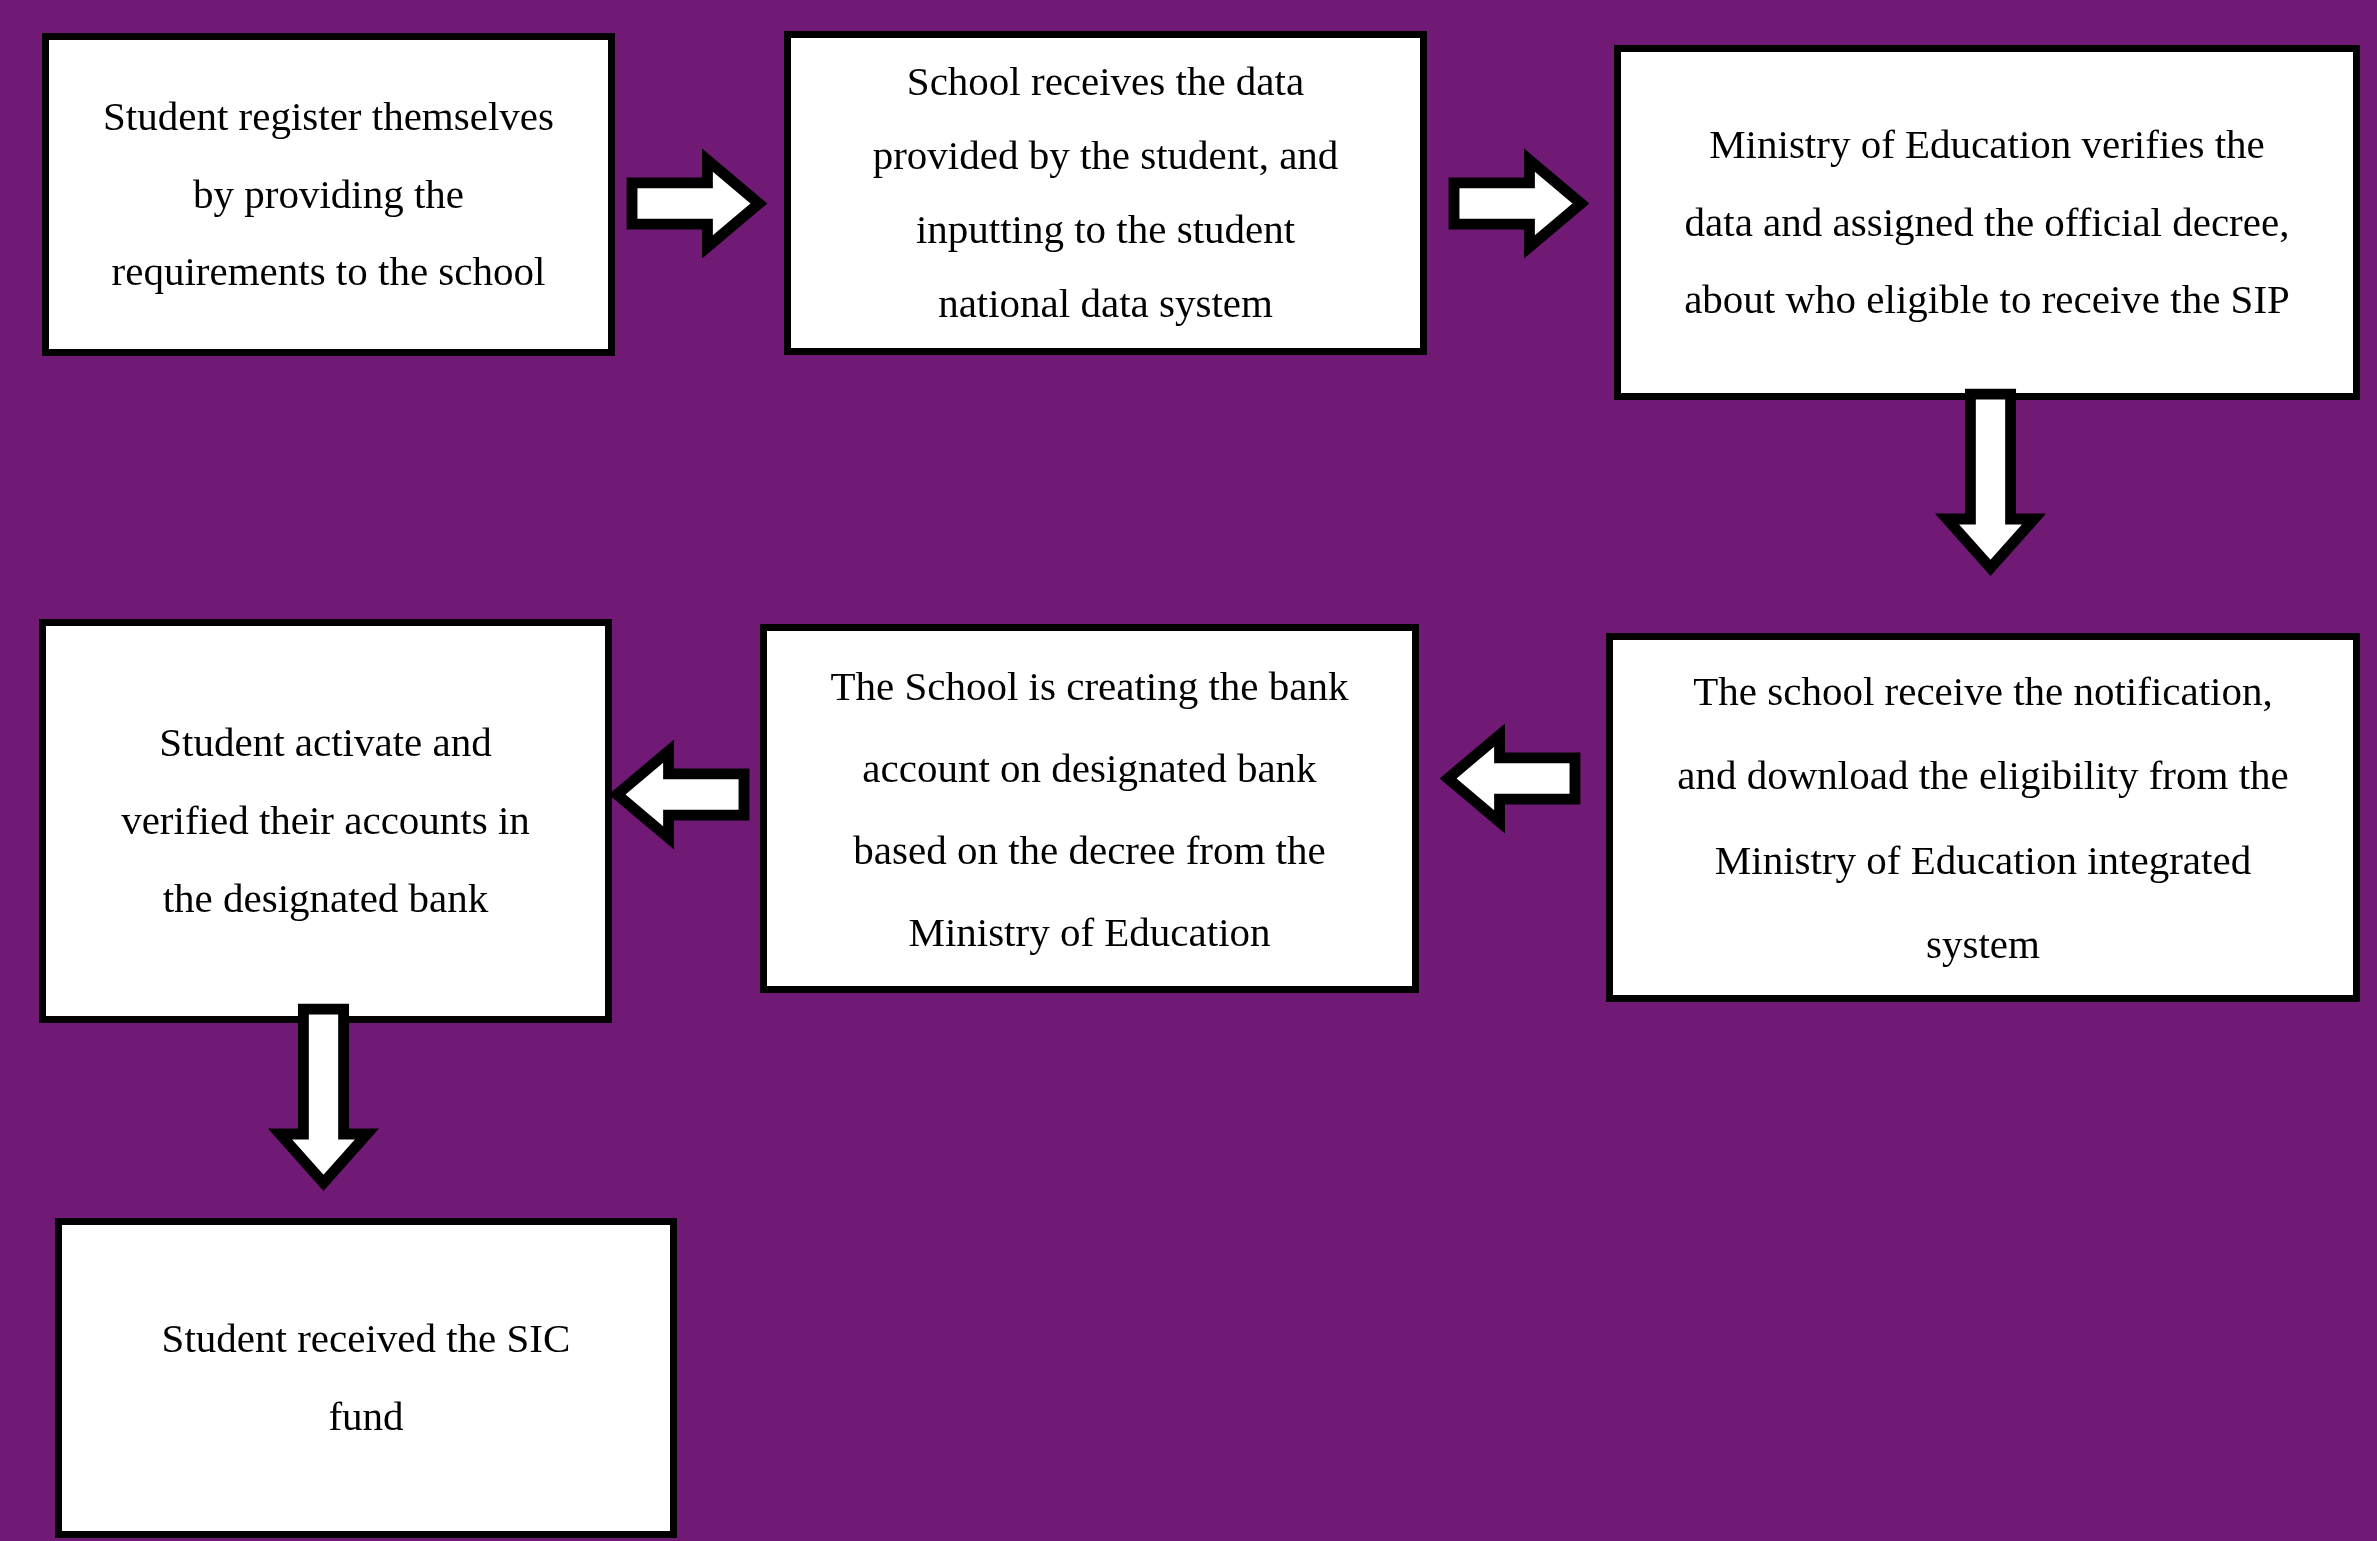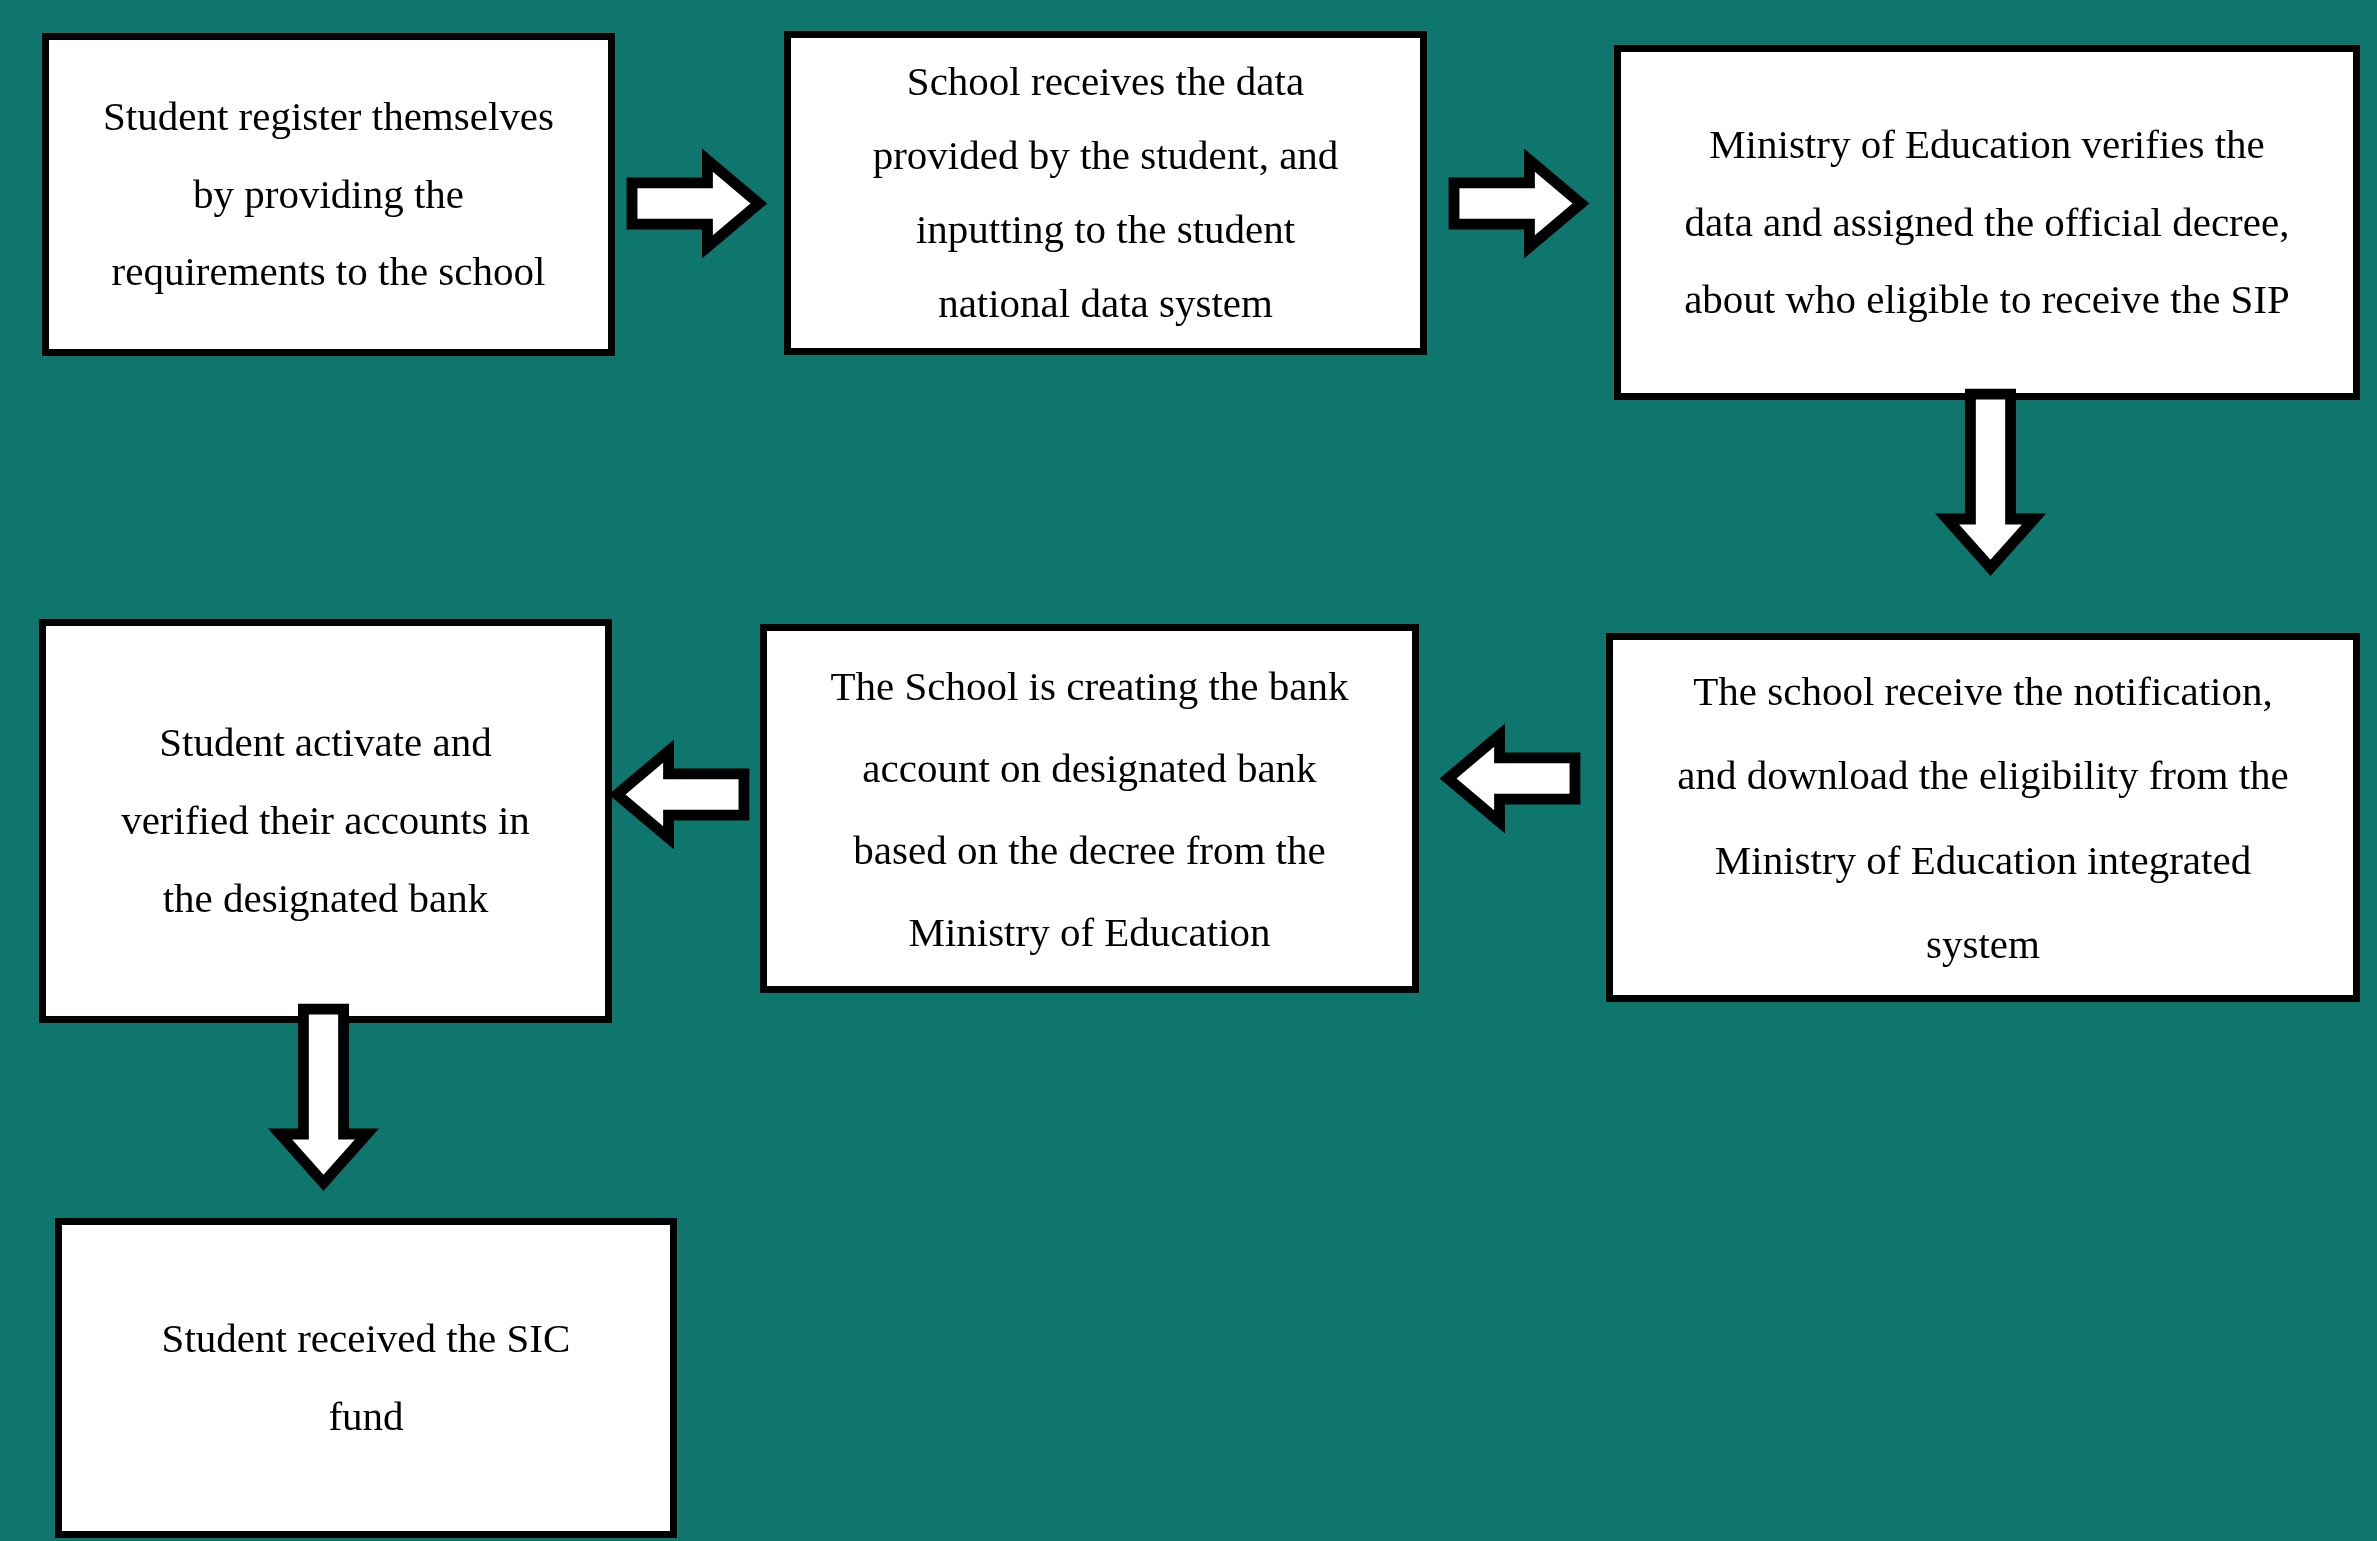--- a/index.html
+++ b/index.html
@@ -4,21 +4,21 @@
 <style>
   html, body {
     margin: 0;
     padding: 0;
     background: #ffffff;
   }
   #canvas {
     position: relative;
     width: 2377px;
     height: 1541px;
-    background: #0f766e;
+    background: #701a75;
     font-family: "Liberation Serif", "DejaVu Serif", serif;
     color: #000000;
   }
   .flow-box {
     position: absolute;
     box-sizing: border-box;
     border: 7px solid #000000;
     background: #ffffff;
     display: flex;
     align-items: center;

